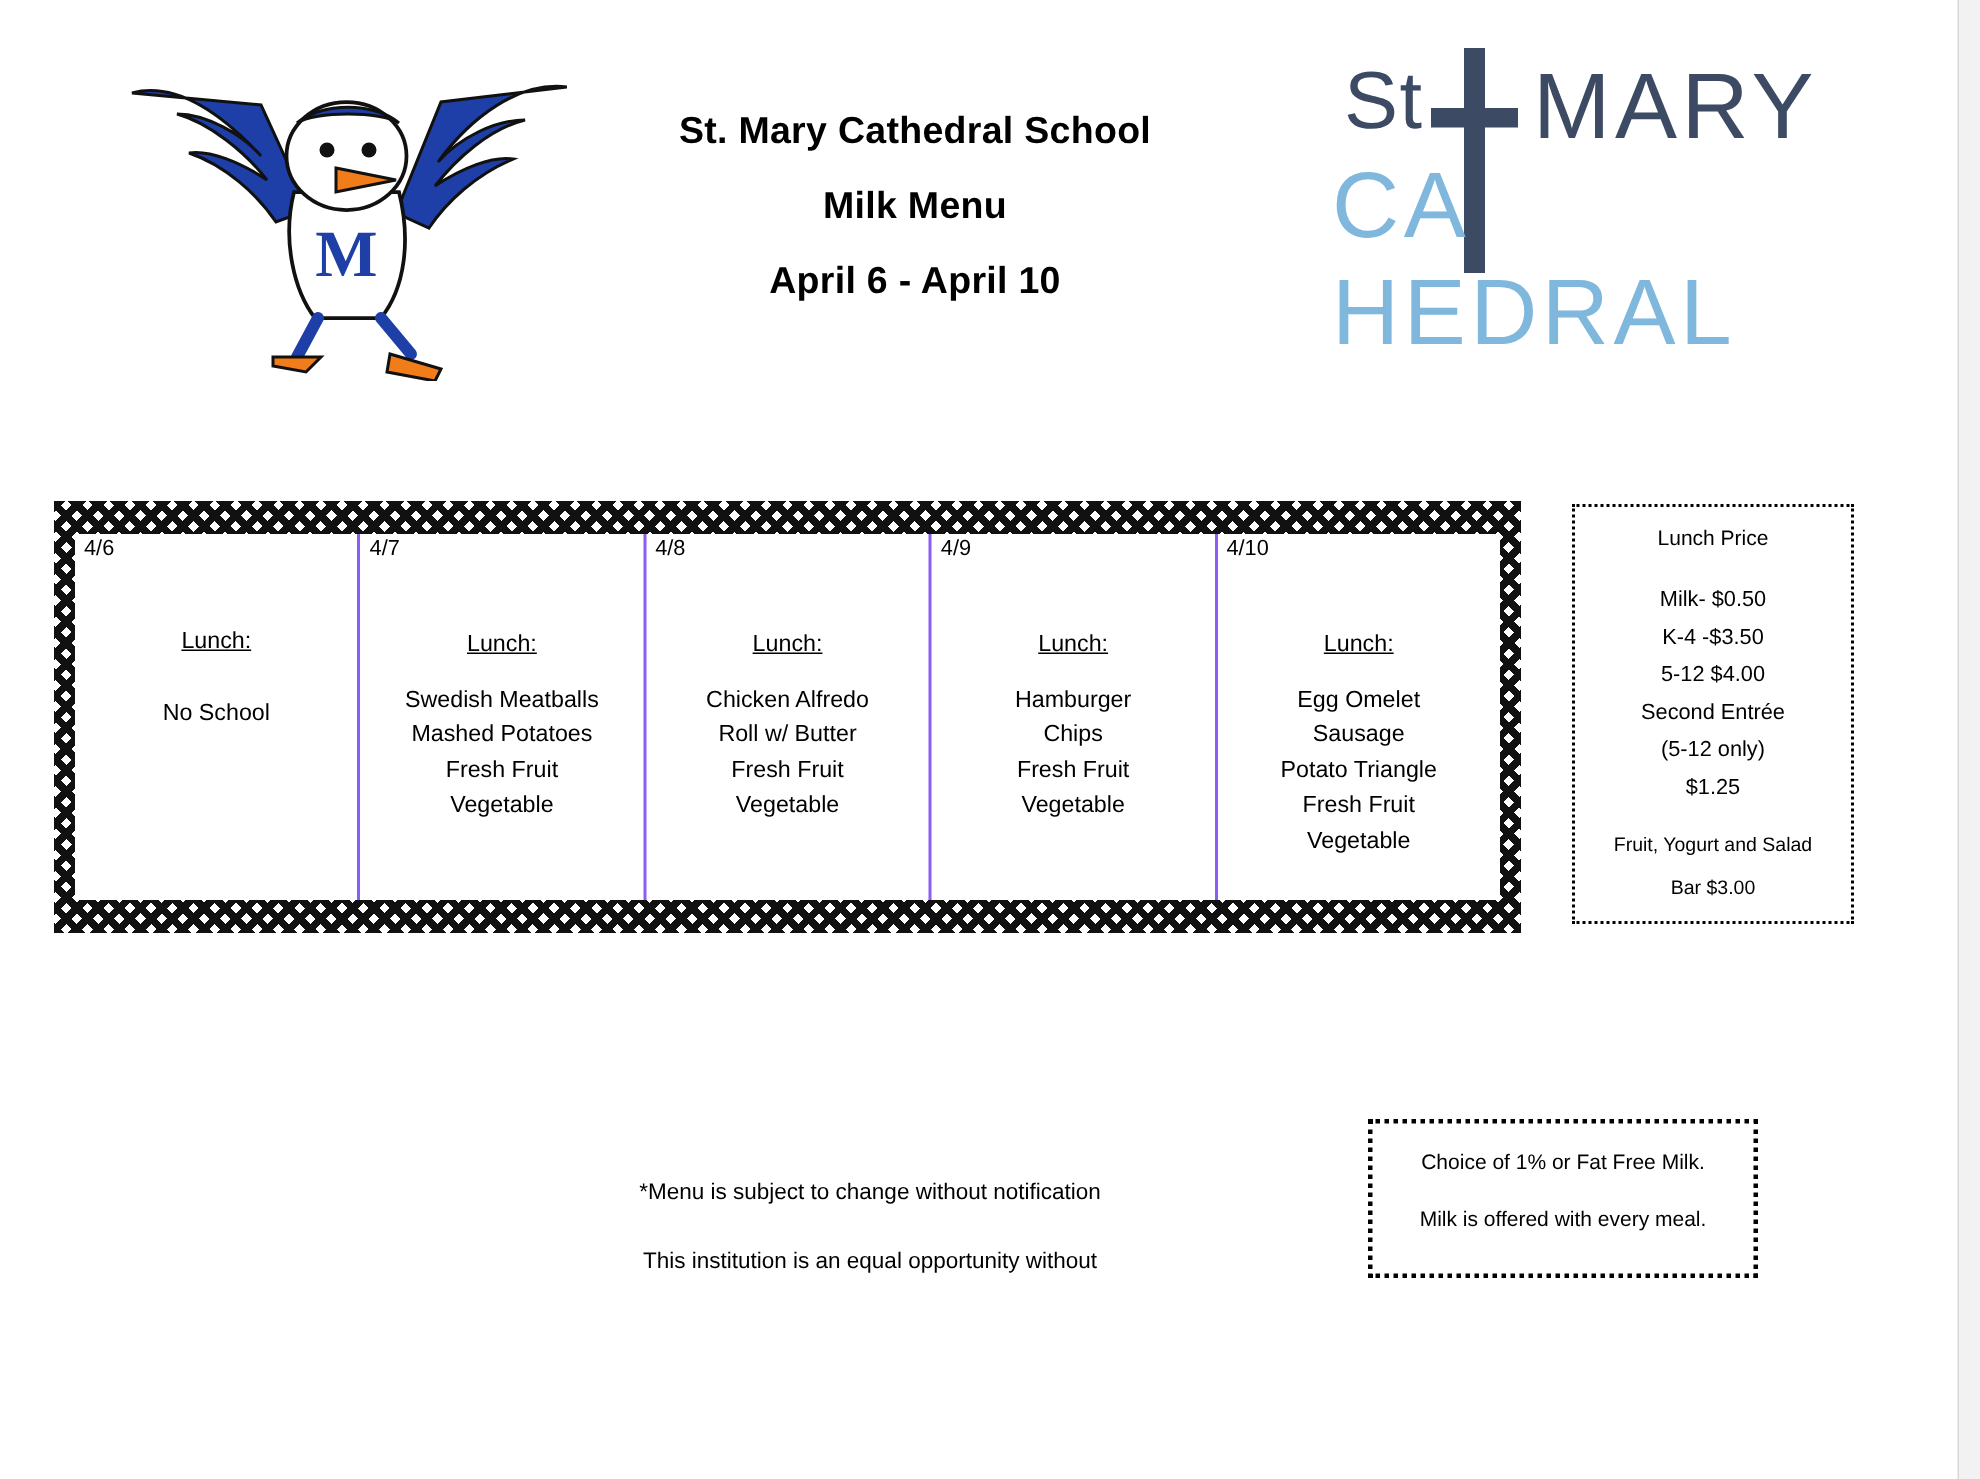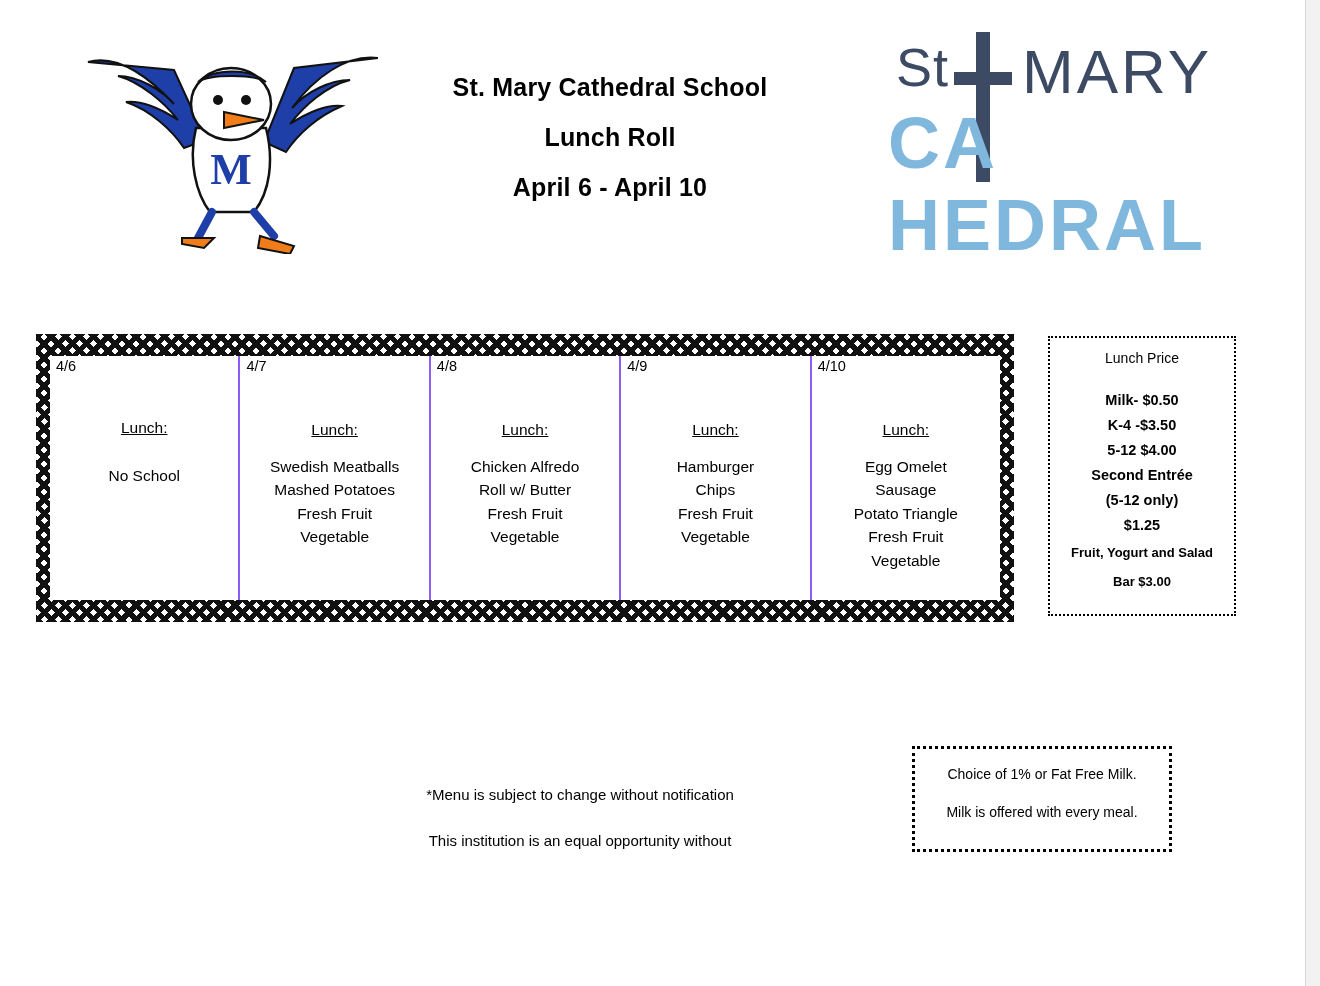--- a/index.html
+++ b/index.html
@@ -74,24 +74,24 @@
     position: absolute;
     left: 142px; top: 6px;
     font-size: 62px;
     color: #3c4a63;
     letter-spacing: 3px;
     font-weight: 300;
   }
   .smc-cath {
     position: absolute;
     left: 8px; top: 72px;
-    font-size: 72px;
+    font-size: 62px;
     color: #7fb7dd;
     letter-spacing: 3px;
-    font-weight: 700;
+    font-weight: 400;
   }
   .smc-parish {
     position: absolute;
     left: 122px; top: 146px;
     font-size: 27px;
     color: #9aa3ab;
     letter-spacing: 3px;
     font-weight: 300;
   }
   .smc-cross {
@@ -179,27 +179,27 @@
     box-sizing: border-box;
     text-align: center;
     padding-top: 12px;
   }
   .price-title {
     font-size: 14px;
     margin-bottom: 22px;
   }
   .price-line {
     font-size: 14.5px;
-    font-weight: bold;
+    font-weight: normal;
     line-height: 25px;
   }
   .price-line.small {
     font-size: 13px;
     line-height: 17px;
-    margin-top: 6px;
+    margin-top: 16px;
   }
 
   
   .footnote {
     position: absolute;
     font-size: 15px;
     color: #000;
     text-align: center;
   }
   .footnote-1 { left: 300px; top: 786px; width: 560px; }
@@ -246,21 +246,21 @@
       <path d="M146 88 L186 96 L146 104 Z" fill="#f07d1a" stroke="#111" stroke-width="2"></path>
 
       <path d="M134 188 L120 214 M176 188 L196 212" stroke="#1f3fa8" stroke-width="8" fill="none" stroke-linecap="round"></path>
       <path d="M104 214 L136 214 L126 224 L104 220 Z" fill="#f07d1a" stroke="#111" stroke-width="2"></path>
       <path d="M182 212 L216 222 L212 230 L180 224 Z" fill="#f07d1a" stroke="#111" stroke-width="2"></path>
     </svg>
   </div>
 
   <div class="title-block">
     <div class="line">St. Mary Cathedral School</div>
-    <div class="line">Lunch Roll</div>
+    <div class="line">Milk Menu</div>
     <div class="line">April 6 - April 10</div>
   </div>
 
   <div class="smc-logo">
     <div class="smc-st">St</div>
     <div class="smc-cross"></div>
     <div class="smc-cross-arm"></div>
     <div class="smc-mary">MARY</div>
     <div class="smc-cath">CA HEDRAL</div>
   </div>

